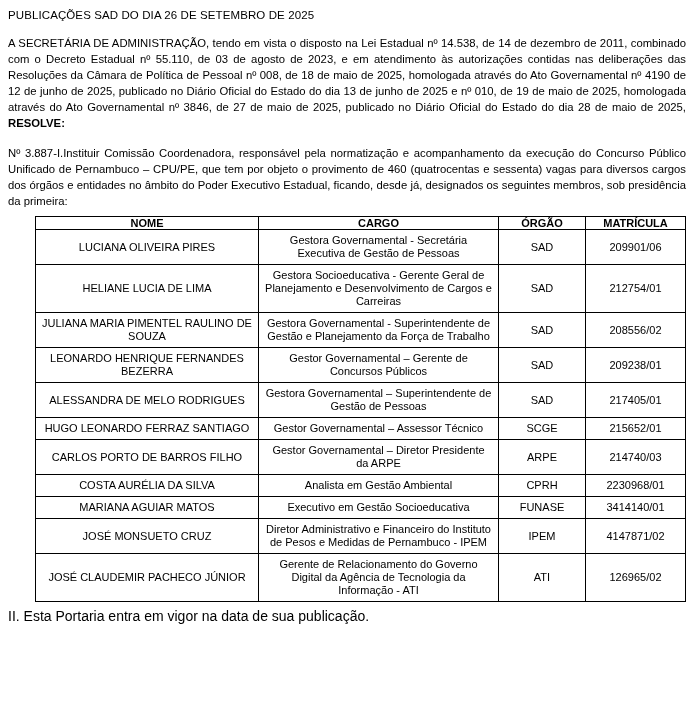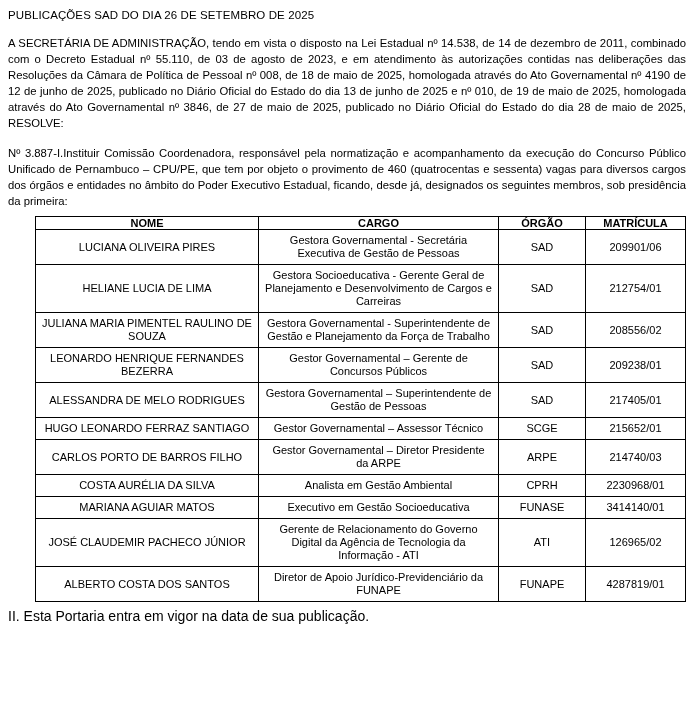--- a/index.html
+++ b/index.html
@@ -27,21 +27,21 @@
     font-size: 11.3px;
     line-height: 16px;
     text-align: justify;
     margin: 14px 0 0 0;
     width: 678px;
   }
   .doc-paragraph .lead {
     font-weight: normal;
   }
   .doc-paragraph .tail {
-    font-weight: normal;
+    font-weight: bold;
   }
   .members-table {
     border-collapse: collapse;
     table-layout: fixed;
     width: 650px;
     margin: 7px 0 0 27px;
   }
   .members-table th,
   .members-table td {
     border: 1.5px solid #000000;
@@ -146,29 +146,29 @@
         <td>CPRH</td>
         <td>2230968/01</td>
       </tr>
       <tr>
         <td>MARIANA AGUIAR MATOS</td>
         <td>Executivo em Gestão Socioeducativa</td>
         <td>FUNASE</td>
         <td>3414140/01</td>
       </tr>
       <tr>
+        <td>JOSÉ MONSUETO CRUZ</td>
+        <td>Diretor Administrativo e Financeiro do Instituto de Pesos e Medidas de Pernambuco - IPEM</td>
+        <td>IPEM</td>
+        <td>4147871/02</td>
+      </tr>
+      <tr>
         <td>JOSÉ CLAUDEMIR PACHECO JÚNIOR</td>
         <td>Gerente de Relacionamento do Governo Digital da Agência de Tecnologia da Informação - ATI</td>
         <td>ATI</td>
         <td>126965/02</td>
-      </tr>
-      <tr>
-        <td>ALBERTO COSTA DOS SANTOS</td>
-        <td>Diretor de Apoio Jurídico-Previdenciário da FUNAPE</td>
-        <td>FUNAPE</td>
-        <td>4287819/01</td>
       </tr>
     </tbody>
   </table>
 
   <p class="closing-paragraph">II. Esta Portaria entra em vigor na data de sua publicação.</p>
 
 </div>
 
 </body></html>

